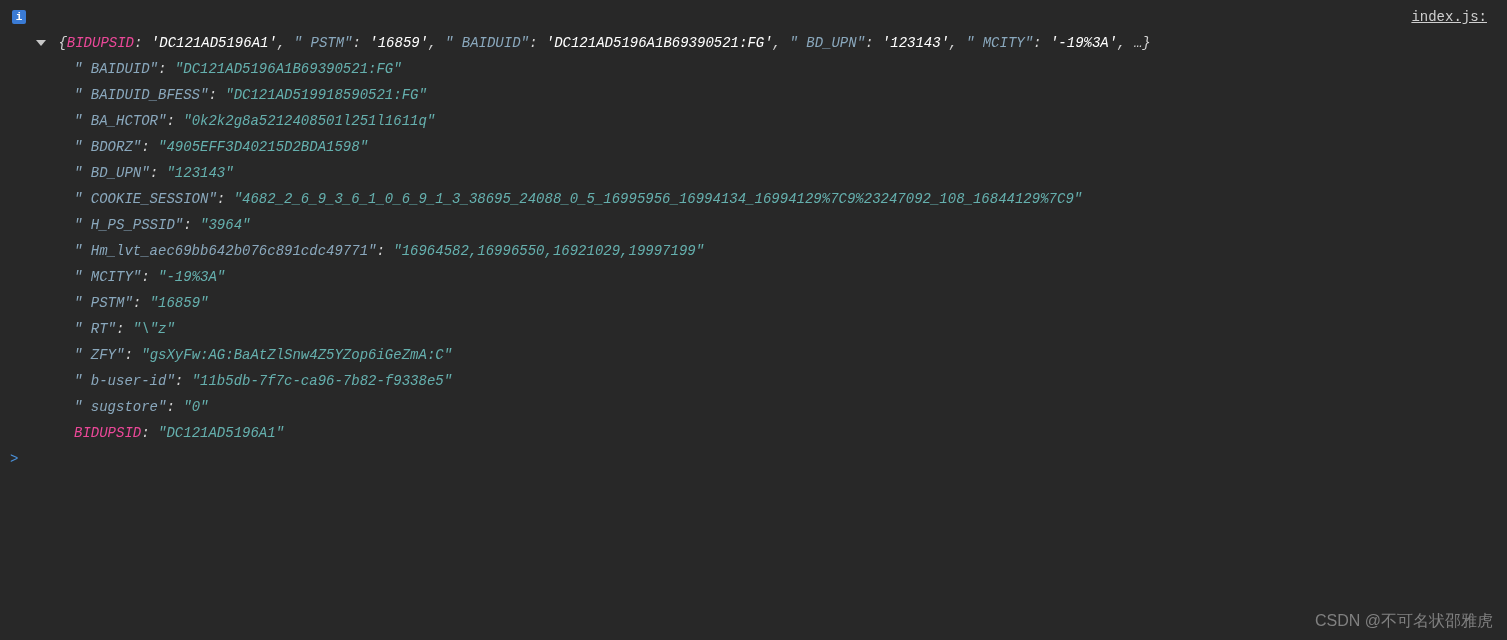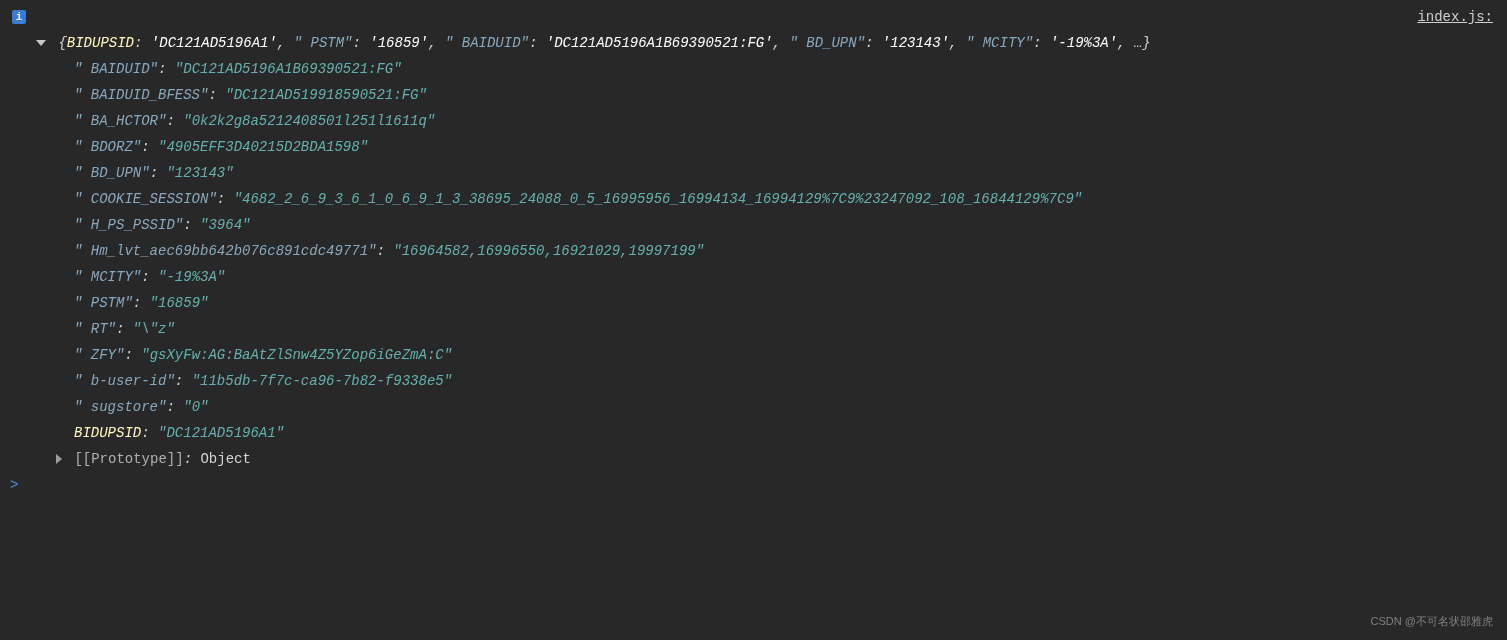--- a/index.html
+++ b/index.html
@@ -1,45 +1,45 @@
 <!DOCTYPE html>
 <html><head>
 <meta charset="utf-8">
 <style>
   html,body{margin:0;padding:0;background:#282828;color:#e8e8e8;
     font-family:Consolas,"Courier New",monospace;font-size:14px;line-height:26px;
     font-style:italic;width:1507px;height:640px;overflow:hidden}
   .console{padding:4px 8px 0 8px}
   .source-link{float:right;color:#cfcfcf;text-decoration:underline;font-style:normal;
-    margin-right:6px;cursor:pointer}
+    margin-right:12px;cursor:pointer}
   .info-badge{display:inline-block;width:14px;height:14px;border-radius:2px;
     background:#3a7bd5;color:#fff;font-style:normal;font-weight:bold;
     text-align:center;line-height:14px;font-size:11px;margin-left:4px;vertical-align:middle}
   .arrow{display:inline-block;width:0;height:0;margin-right:4px;vertical-align:middle}
   .arrow-down{border-left:5px solid transparent;border-right:5px solid transparent;
     border-top:6px solid #c8c8c8}
   .arrow-right{border-top:5px solid transparent;border-bottom:5px solid transparent;
     border-left:6px solid #9e9e9e}
   .prompt{color:#4a90d9;font-style:normal;padding-left:2px}
   .row{white-space:nowrap}
   .hdr{padding-left:28px}
   .prop{padding-left:66px}
   .proto-row{padding-left:48px}
   .brace{color:#d4d4d4}
   .key{color:#8aa8bd}          
-  .key-un{color:#fef9c3}       
+  .key-un{color:#ec4899}       
   .colon{color:#d4d4d4}
   .str{color:#65b0ae}          
   .str-y{color:#ffffff}        
   .proto{color:#b0b0b0}
   .obj{color:#d4d4d4;font-style:normal}
   .key,.str,.str-y,.brace,.colon,.key-un{font-style:italic}
   .proto,.obj{font-style:normal}
   .watermark{position:absolute;bottom:6px;right:14px;color:#808080;font-style:normal;
-    font-family:Arial,sans-serif;font-size:11px}
+    font-family:Arial,sans-serif;font-size:16px}
 </style>
 </head>
 <body>
 
 <div class="console">
 
   <div class="row">
     <span class="source-link">
       <span>index.js:</span>
     </span>
@@ -62,24 +62,20 @@
       <div class="row prop"><span class="key">" Hm_lvt_aec69bb642b076c891cdc49771"</span><span class="colon">: </span><span class="str">"16964582,16996550,16921029,19997199"</span></div>
       <div class="row prop"><span class="key">" MCITY"</span><span class="colon">: </span><span class="str">"-19%3A"</span></div>
       <div class="row prop"><span class="key">" PSTM"</span><span class="colon">: </span><span class="str">"16859"</span></div>
       <div class="row prop"><span class="key">" RT"</span><span class="colon">: </span><span class="str">"\"z"</span></div>
       <div class="row prop"><span class="key">" ZFY"</span><span class="colon">: </span><span class="str">"gsXyFw:AG:BaAtZlSnw4Z5YZop6iGeZmA:C"</span></div>
       <div class="row prop"><span class="key">" b-user-id"</span><span class="colon">: </span><span class="str">"11b5db-7f7c-ca96-7b82-f9338e5"</span></div>
       <div class="row prop"><span class="key">" sugstore"</span><span class="colon">: </span><span class="str">"0"</span></div>
       <div class="row prop"><span class="key-un">BIDUPSID</span><span class="colon">: </span><span class="str">"DC121AD5196A1"</span></div>
     </div>
 
-  <div class="row proto-row">
-    <span class="arrow arrow-right"></span>
-    <span class="proto">[[Prototype]]</span><span class="colon">: </span><span class="obj">Object</span>
-  </div>
 
   <div class="row">
     <span class="prompt">&gt;</span>
   </div>
 
 </div>
 
 <div class="watermark">CSDN @不可名状邵雅虎</div>
 
 </body></html>

